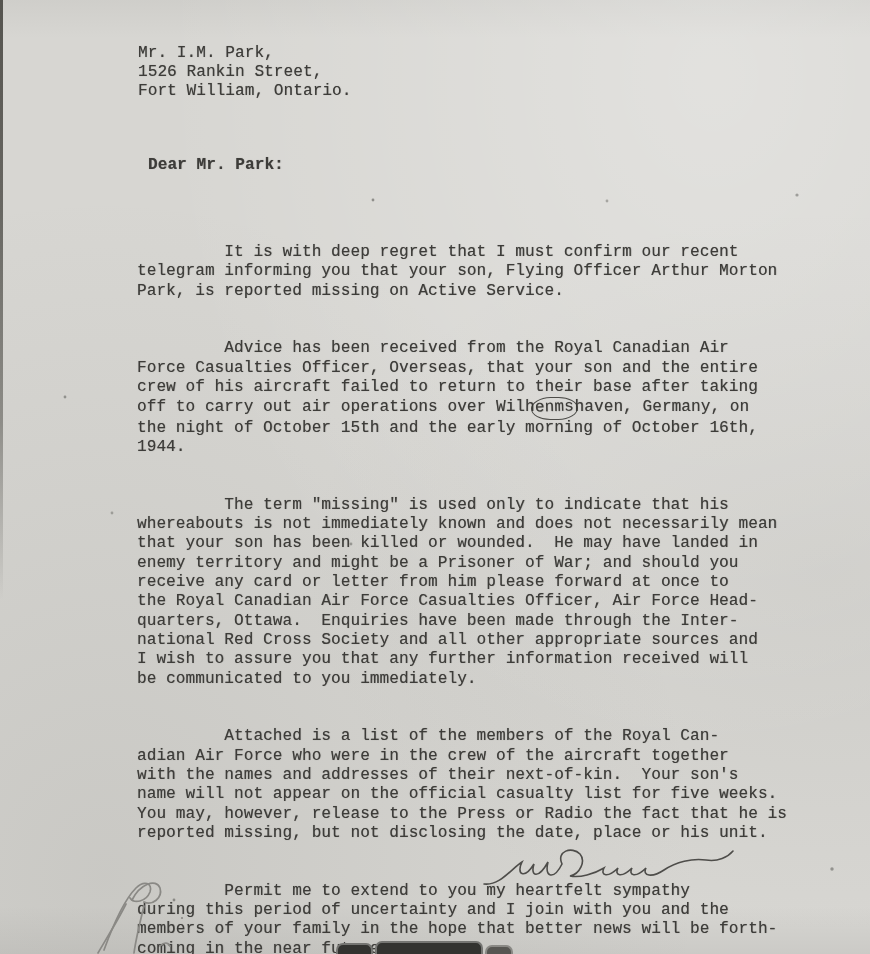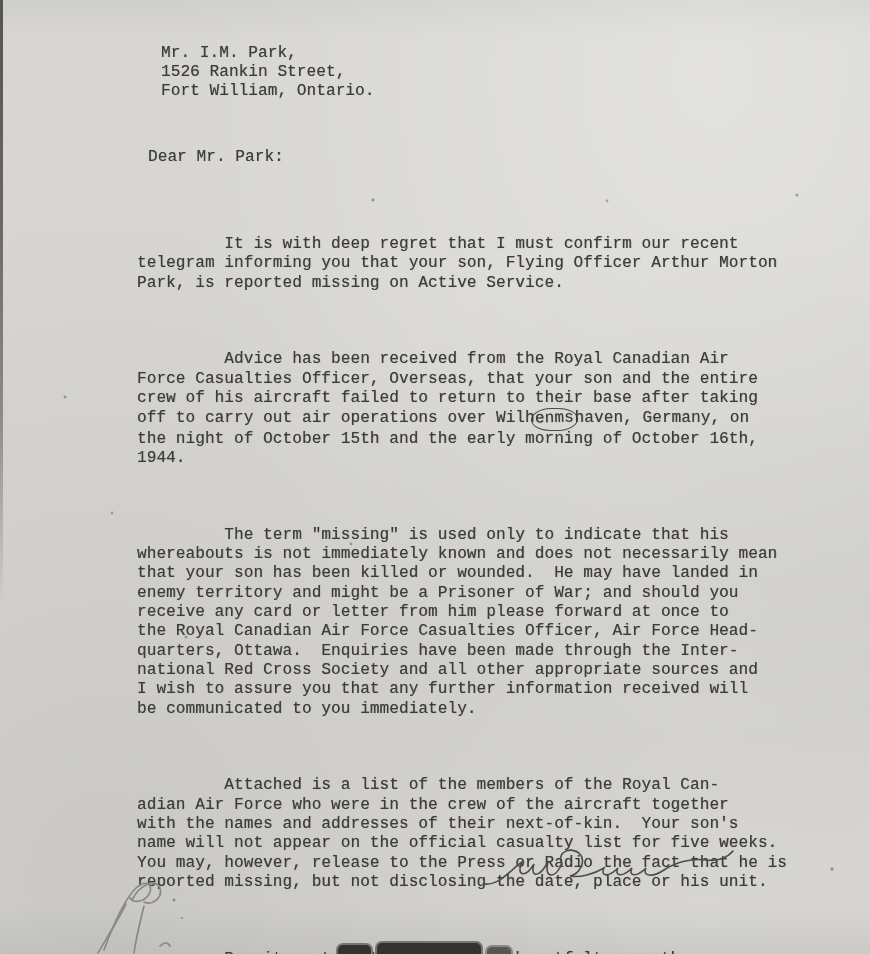--- a/index.html
+++ b/index.html
@@ -18,24 +18,24 @@
   }
   .letter {
     position: absolute; inset: 0;
     padding: 5px 30px 0 137px;
     font-size: 16px;
     line-height: 19.3px;
     letter-spacing: 0.1px;
     white-space: pre;
     text-shadow: 0.3px 0.3px 0.7px rgba(48,48,44,0.55);
   }
-  .addr { margin-left: 24px; }
-  .salutation { margin-top: 8px; margin-left: 11px; }
+  .addr { margin-left: 1px; }
+  .salutation { margin-top: 16px; margin-left: 11px; font-weight: bold; }
   .p1 { margin-top: 29px; }
-  .para { margin-top: 19px; }
+  .para { }
   .typo-circle {
     display: inline-block;
     border: 1.4px solid rgba(52,52,48,0.85);
     border-radius: 50% / 58%;
     padding: 0 3px 2px 3px;
     margin: 0 -3.5px -2px -3.5px;
     transform: rotate(-1.5deg);
   }
   .edge-shadow {
     position: absolute; left: 0; top: 0;

